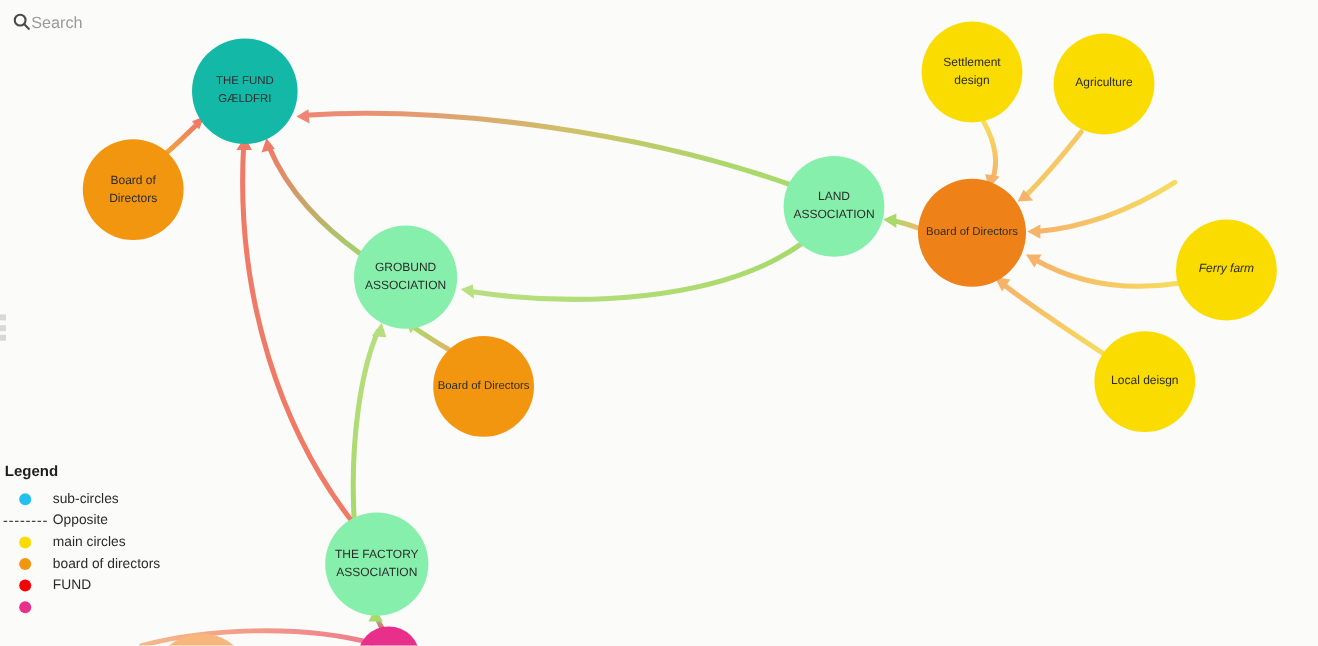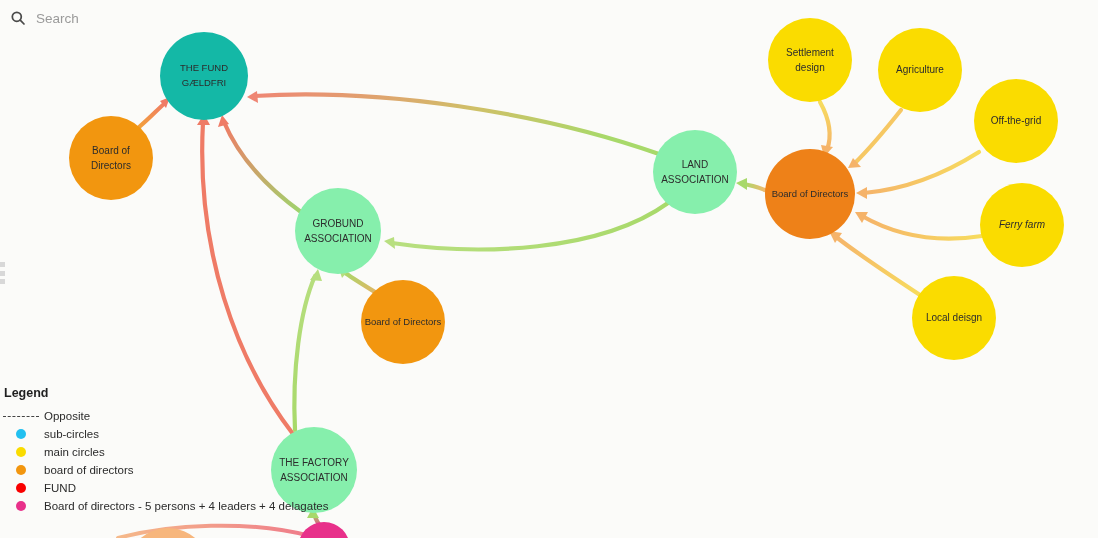--- a/index.html
+++ b/index.html
@@ -8,21 +8,21 @@
     background:#fbfbf9;
     font-family:"Liberation Sans","DejaVu Sans",sans-serif;
     position:relative;
   }
   #canvas{position:absolute;inset:0;width:1098px;height:538px;}
   svg#graph{position:absolute;left:0;top:0;width:1098px;height:538px;}
 
   
   .searchbar{
     position:absolute;left:0;top:0;width:1098px;height:36px;
-    display:flex;align-items:center;gap:10px;padding-left:10px;
+    display:flex;align-items:center;padding-left:10px;
     box-sizing:border-box;z-index:30;
   }
   .search-icon{width:16px;height:16px;flex:0 0 auto;color:#555;}
   .search-input{
     border:none;outline:none;background:transparent;
     font-family:"Liberation Sans","DejaVu Sans",sans-serif;
     font-size:13.5px;color:#333;width:320px;padding:0;
   }
   .search-input::placeholder{color:#9a9a9a;}
 
@@ -187,23 +187,20 @@
 
   <div class="node yellow" style="left:768px;top:18px;width:84px;height:84px;font-size:10px;">
     <span class="lbl">Settlement
 design</span>
   </div>
 
   <div class="node yellow" style="left:878px;top:28px;width:84px;height:84px;font-size:10px;">
     <span class="lbl">Agriculture</span>
   </div>
 
-  <div class="node yellow" style="left:974px;top:79px;width:84px;height:84px;font-size:10px;">
-    <span class="lbl">Off-the-grid</span>
-  </div>
 
   <div class="node yellow" style="left:980px;top:183px;width:84px;height:84px;font-size:10px;font-style:italic;">
     <span class="lbl">Ferry farm</span>
   </div>
 
   <div class="node yellow" style="left:912px;top:276px;width:84px;height:84px;font-size:10px;">
     <span class="lbl">Local deisgn</span>
   </div>
 
   <div class="node orange2" style="left:765px;top:149px;width:90px;height:90px;font-size:9.5px;">
@@ -257,34 +254,34 @@
   <i></i>
   <i></i>
   <i></i>
 </div>
 
 <div class="legend">
   <div class="legend-title">Legend</div>
 
   <div class="legend-row">
     <span class="legend-swatch">
+      <span class="dot" style="background:#22c0f0"></span>
+    </span>
+    <span class="legend-label">sub-circles</span>
+  </div>
+
+  <div class="legend-row">
+    <span class="legend-swatch">
       <span class="dash" style="border-top-color:#444444"></span>
     </span>
     <span class="legend-label">Opposite</span>
   </div>
 
   <div class="legend-row">
     <span class="legend-swatch">
-      <span class="dot" style="background:#22c0f0"></span>
-    </span>
-    <span class="legend-label">sub-circles</span>
-  </div>
-
-  <div class="legend-row">
-    <span class="legend-swatch">
       <span class="dot" style="background:#fadc00"></span>
     </span>
     <span class="legend-label">main circles</span>
   </div>
 
 
   <div class="legend-row">
     <span class="legend-swatch">
       <span class="dot" style="background:#f2960f"></span>
     </span>
@@ -295,15 +292,14 @@
     <span class="legend-swatch">
       <span class="dot" style="background:#f90000"></span>
     </span>
     <span class="legend-label">FUND</span>
   </div>
 
   <div class="legend-row">
     <span class="legend-swatch">
       <span class="dot" style="background:#e8308a"></span>
     </span>
-    <span class="legend-label">Board of directors - 5 persons + 4 leaders + 4 delagates</span>
   </div>
 </div>
 
 </body></html>

